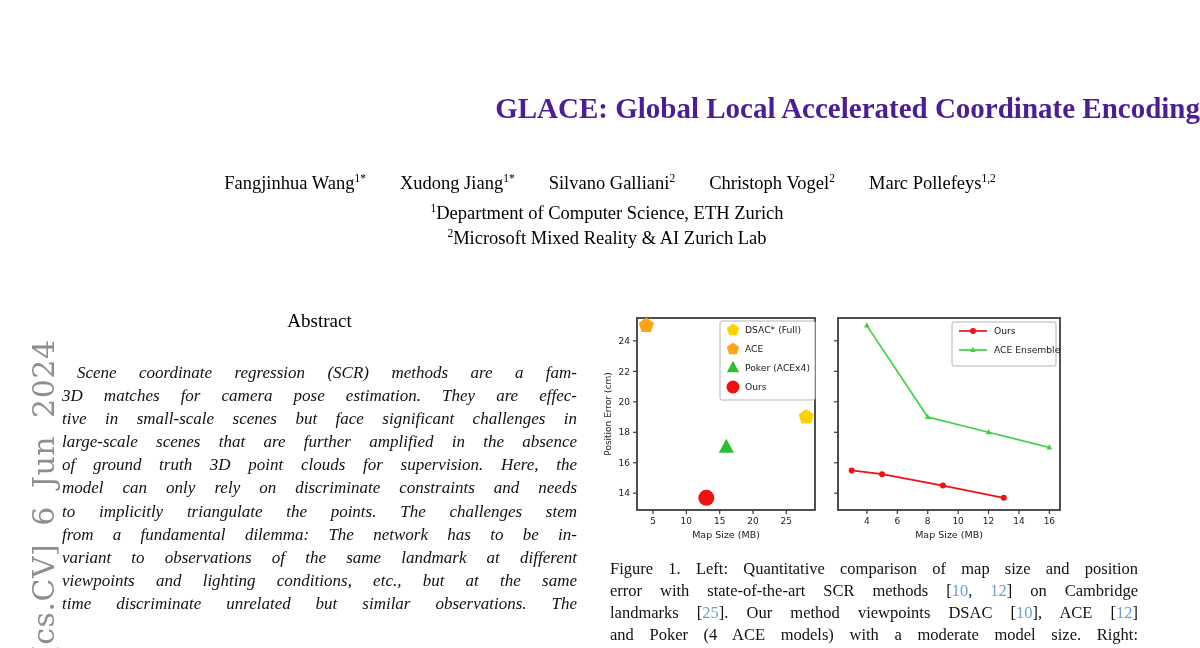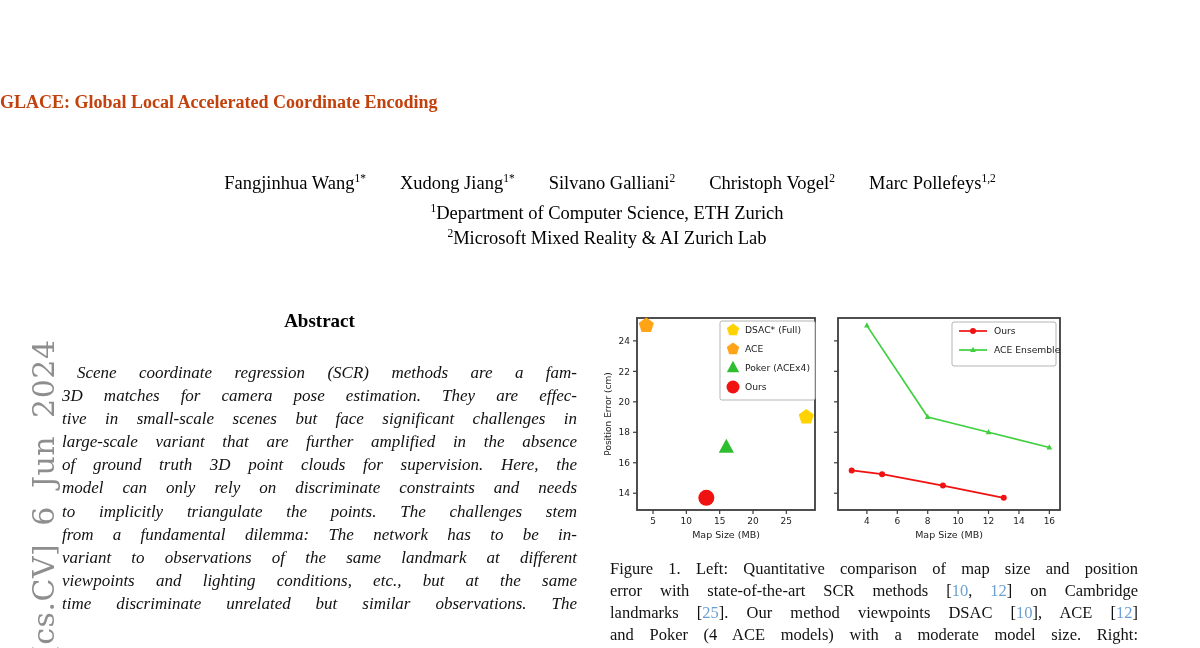--- a/index.html
+++ b/index.html
@@ -4,33 +4,33 @@
 <style>
   html,body{margin:0;padding:0;background:#ffffff;}
   .page{position:relative;width:1200px;height:648px;background:#ffffff;overflow:hidden;
         font-family:"Liberation Serif", serif;color:#1a1a1a;}
 
   .watermark{position:absolute;left:26px;top:657px;width:360px;
              transform:rotate(-90deg);transform-origin:0 0;
              font-family:"DejaVu Serif", serif;font-size:30px;color:#8e8e8e;
              letter-spacing:0.5px;word-spacing:8px;white-space:nowrap;}
 
-  .title{position:absolute;left:0;top:92px;width:1200px;margin:0;text-align:left;
-         font-size:18px;font-weight:bold;color:#c2410c;}
+  .title{position:absolute;left:0;top:92px;width:1200px;margin:0;text-align:right;
+         font-size:29px;font-weight:bold;color:#4c1d95;}
 
   .authors{position:absolute;left:10px;top:173px;width:1200px;display:flex;
            justify-content:center;gap:34px;font-size:18.5px;color:#000;white-space:nowrap;}
   .authors sup,.affil sup{font-size:62%;vertical-align:super;line-height:0;}
 
   .affils{position:absolute;left:0;top:201px;width:1200px;text-align:center;
           font-size:18.5px;color:#000;margin-left:7px;}
   .affil{line-height:25px;}
 
   .abs-head{position:absolute;left:62px;top:310px;width:515px;text-align:center;
-            font-size:19px;font-weight:bold;color:#000;}
+            font-size:19px;font-weight:normal;color:#000;}
 
   .abs-body{position:absolute;left:62px;top:361px;width:515px;
             font-size:17px;font-style:italic;color:#111;}
   .abs-line{line-height:23.1px;text-align:justify;text-align-last:justify;white-space:normal;}
   .abs-line.first{text-indent:15px;}
 
   .fig{position:absolute;left:600px;top:305px;}
   svg text{font-family:"DejaVu Sans", sans-serif;}
 
   .caption{position:absolute;left:610px;top:558px;width:528px;font-size:16.5px;color:#111;}
@@ -57,21 +57,21 @@
       <div class="affil"><sup>1</sup>Department of Computer Science, ETH Zurich</div>
       <div class="affil"><sup>2</sup>Microsoft Mixed Reality &amp; AI Zurich Lab</div>
     </div>
 
   <div class="abs-head">Abstract</div>
 
   <div class="abs-body">
       <div class="abs-line first">Scene coordinate regression (SCR) methods are a fam-</div>
       <div class="abs-line">3D matches for camera pose estimation. They are effec-</div>
       <div class="abs-line">tive in small-scale scenes but face significant challenges in</div>
-      <div class="abs-line">large-scale variant that are further amplified in the absence</div>
+      <div class="abs-line">large-scale scenes that are further amplified in the absence</div>
       <div class="abs-line">of ground truth 3D point clouds for supervision. Here, the</div>
       <div class="abs-line">model can only rely on discriminate constraints and needs</div>
       <div class="abs-line">to implicitly triangulate the points. The challenges stem</div>
       <div class="abs-line">from a fundamental dilemma: The network has to be in-</div>
       <div class="abs-line">variant to observations of the same landmark at different</div>
       <div class="abs-line">viewpoints and lighting conditions, etc., but at the same</div>
       <div class="abs-line">time discriminate unrelated but similar observations. The</div>
     </div>
 
   <svg class="fig" width="545" height="248" viewBox="0 0 545 248">

